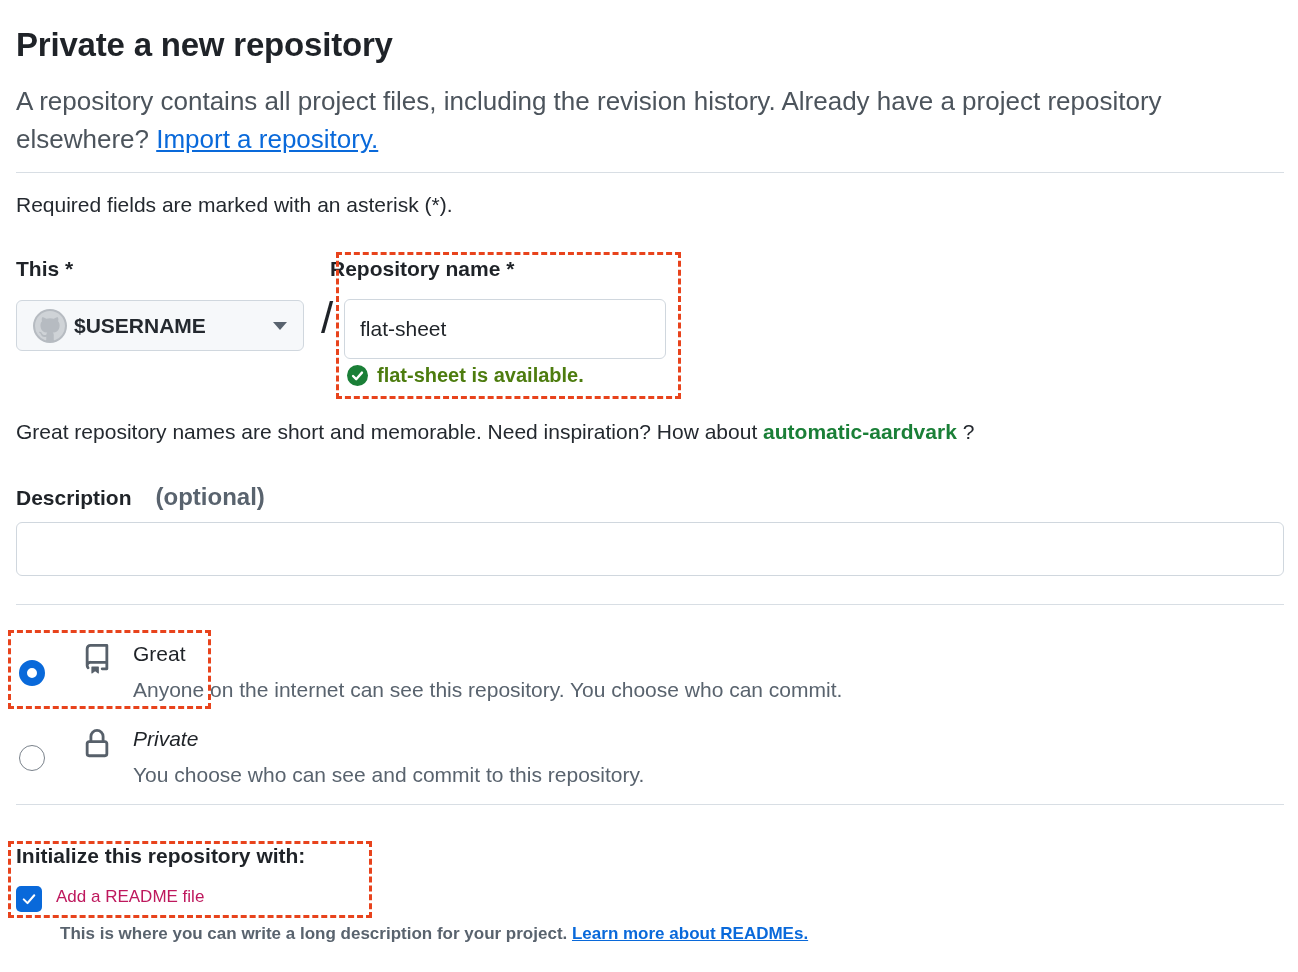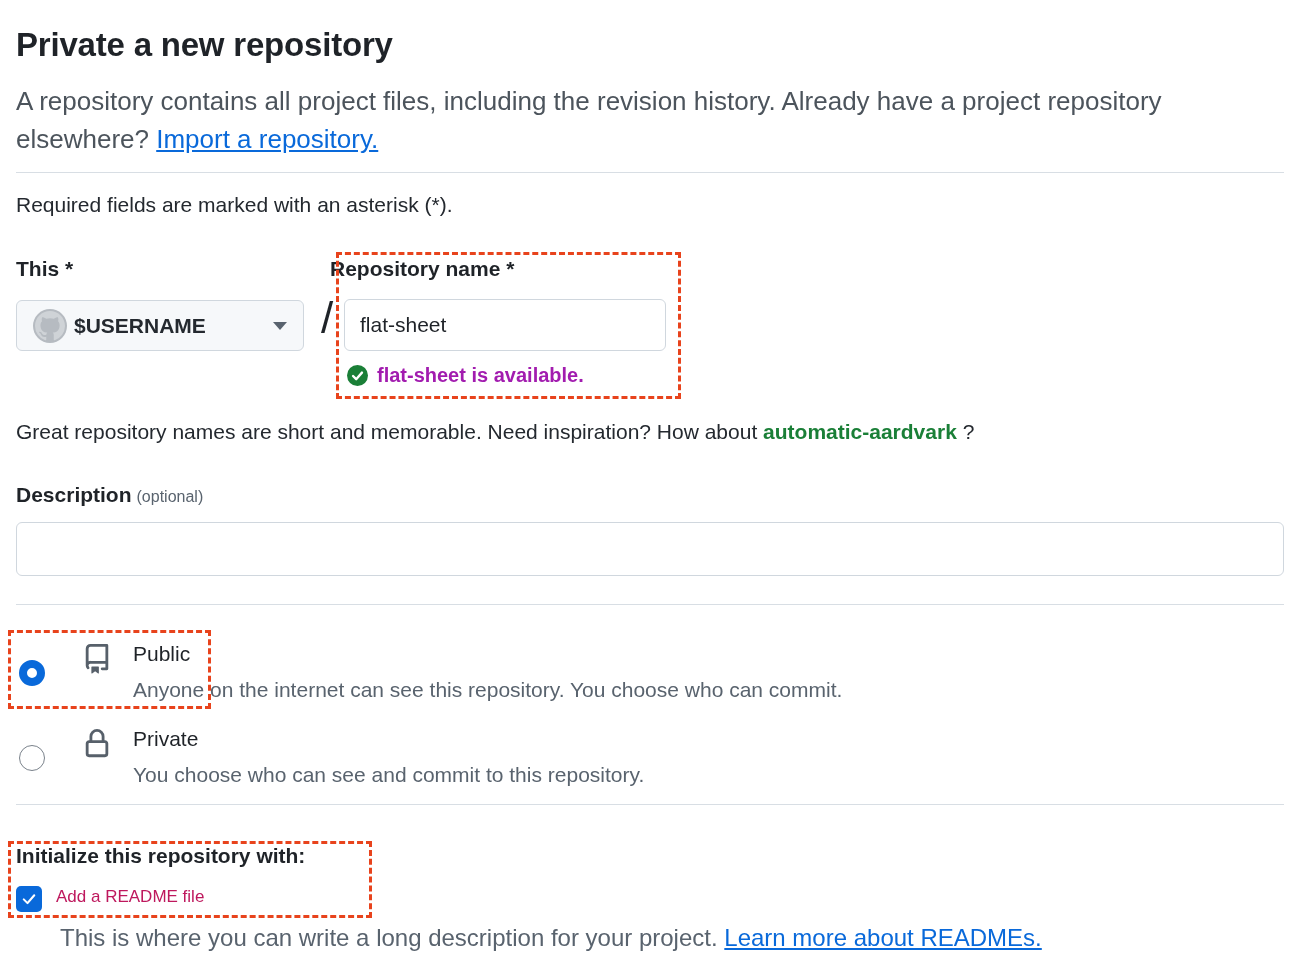--- a/index.html
+++ b/index.html
@@ -36,65 +36,65 @@
   .avatar svg { width:30px; height:30px; fill:#cfd3d7; }
   .owner-name { font-size:21px; font-weight:600; color:#24292f; }
   .caret {
     width:0; height:0; margin-left:auto;
     border-left:7px solid transparent; border-right:7px solid transparent;
     border-top:8px solid #59636e;
   }
   .slash { left:314px; top:293px; width:26px; text-align:center; font-size:44px; font-weight:300; color:#1f2328; }
 
   .repo-input {
-    left:344px; top:299px; width:322px; height:52px;
+    left:344px; top:299px; width:322px; height:60px;
     border:1px solid #d0d7de; border-radius:6px; background:#fff;
     font-family:inherit; font-size:21px; color:#1f2328; padding:0 15px; outline:none;
   }
   .availability { left:347px; top:364px; display:flex; align-items:center; gap:9px; }
   .availability svg { width:21px; height:21px; flex:none; }
-  .availability-text { font-size:20px; font-weight:700; color:#a21caf; }
+  .availability-text { font-size:20px; font-weight:700; color:#4d7c0f; }
 
   .inspiration { left:16px; top:420px; font-size:21px; color:#24292f; }
   .suggestion { color:#1a7f37; font-weight:700; }
 
   
   .desc-label-row { left:16px; top:483px; }
-  .desc-optional { font-size:16px; font-weight:400; color:#59636e; margin-left:5px; }
+  .desc-optional { font-size:24px; font-weight:700; color:#59636e; margin-left:24px; }
   .desc-input {
     left:16px; top:522px; width:1268px; height:54px;
     border:1px solid #d0d7de; border-radius:6px; background:#fff;
     font-family:inherit; font-size:21px; color:#1f2328; padding:0 15px; outline:none;
   }
 
   
   .radio { width:26px; height:26px; border-radius:50%; background:#fff; cursor:pointer; }
   .radio.selected { border:8px solid #0969da; }
   .radio.unselected { border:1.5px solid #7a828b; }
   .radio-public { left:19px; top:660px; }
   .radio-private { left:19px; top:745px; }
   .vis-icon svg { width:30px; height:30px; fill:#57606a; }
   .icon-public { left:82px; top:644px; }
   .icon-private { left:82px; top:729px; }
   .vis-label { font-size:21px; color:#1f2328; }
   .label-public { left:133px; top:642px; }
-  .label-private { left:133px; top:727px; }
+  .label-private { left:133px; top:727px;font-style:italic; }
   .vis-desc { font-size:21px; color:#59636e; }
   .desc-public { left:133px; top:678px; }
   .desc-private { left:133px; top:763px; }
 
   
   .init-heading { left:16px; top:844px; font-size:21px; font-weight:700; color:#1f2328; }
   .checkbox {
     left:16px; top:886px; width:26px; height:26px; border-radius:5px;
     background:#0969da; display:flex; align-items:center; justify-content:center; cursor:pointer;
   }
   .checkbox svg { width:18px; height:18px; }
   .readme-label { left:56px; top:887px; font-size:17px; color:#be185d; }
-  .readme-helper { left:60px; top:924px; font-size:24px; color:#59636e; }
+  .readme-helper { left:60px; top:924px; font-size:17px; color:#59636e;font-weight:bold; }
 
   
   .annotation { border:3px dashed #e8431c; pointer-events:none; z-index:10; }
   .a1 { left:336px; top:252px; width:345px; height:147px; }
   .a2 { left:8px;   top:630px; width:203px; height:79px; }
   .a3 { left:8px;   top:841px; width:364px; height:77px; }
 </style>
 </head>
 <body>
 
@@ -139,21 +139,21 @@
 <input class="abs desc-input" type="text" value="" style="">
 
 <div class="abs hr hr2"></div>
 
 <div class="abs radio selected radio-public"></div>
 <span class="abs vis-icon icon-public">
   <svg viewBox="0 0 16 16" aria-hidden="true">
       <path d="M2 2.5A2.5 2.5 0 0 1 4.5 0h8.75a.75.75 0 0 1 .75.75v12.5a.75.75 0 0 1-.75.75h-2.5a.75.75 0 0 1 0-1.5h1.75v-2h-8a1 1 0 0 0-.714 1.7.75.75 0 1 1-1.072 1.05A2.495 2.495 0 0 1 2 11.5Zm10.5-1h-8a1 1 0 0 0-1 1v6.708A2.486 2.486 0 0 1 4.5 9h8ZM5 12.25a.25.25 0 0 1 .25-.25h3.5a.25.25 0 0 1 .25.25v3.25a.25.25 0 0 1-.4.2l-1.45-1.087a.25.25 0 0 0-.3 0L5.4 15.7a.25.25 0 0 1-.4-.2Z"></path>
     </svg>
 </span>
-<div class="abs vis-label label-public">Public</div>
+<div class="abs vis-label label-public">Great</div>
 <div class="abs vis-desc desc-public">Anyone on the internet can see this repository. You choose who can commit.</div>
 
 <div class="abs radio unselected radio-private"></div>
 <span class="abs vis-icon icon-private">
   <svg viewBox="0 0 16 16" aria-hidden="true">
       <path d="M4 4a4 4 0 0 1 8 0v2h.25c.966 0 1.75.784 1.75 1.75v5.5A1.75 1.75 0 0 1 12.25 15h-8.5A1.75 1.75 0 0 1 2 13.25v-5.5C2 6.784 2.784 6 3.75 6H4Zm8.25 3.5h-8.5a.25.25 0 0 0-.25.25v5.5c0 .138.112.25.25.25h8.5a.25.25 0 0 0 .25-.25v-5.5a.25.25 0 0 0-.25-.25ZM10.5 6V4a2.5 2.5 0 1 0-5 0v2Z"></path>
     </svg>
 </span>
 <div class="abs vis-label label-private">Private</div>
 <div class="abs vis-desc desc-private">You choose who can see and commit to this repository.</div>

